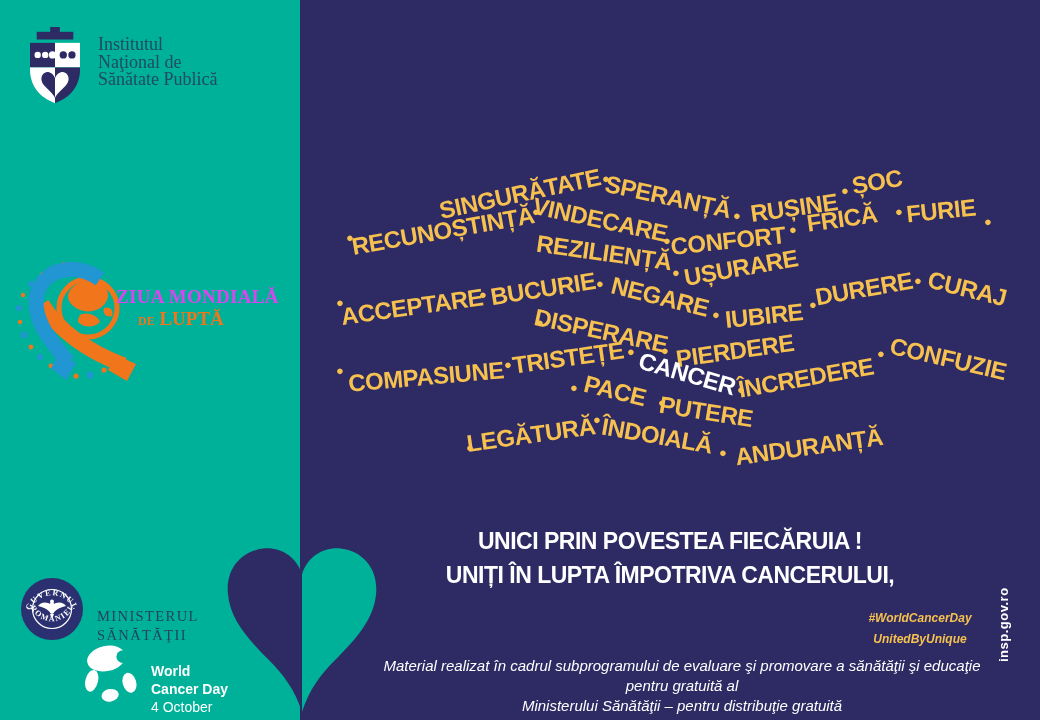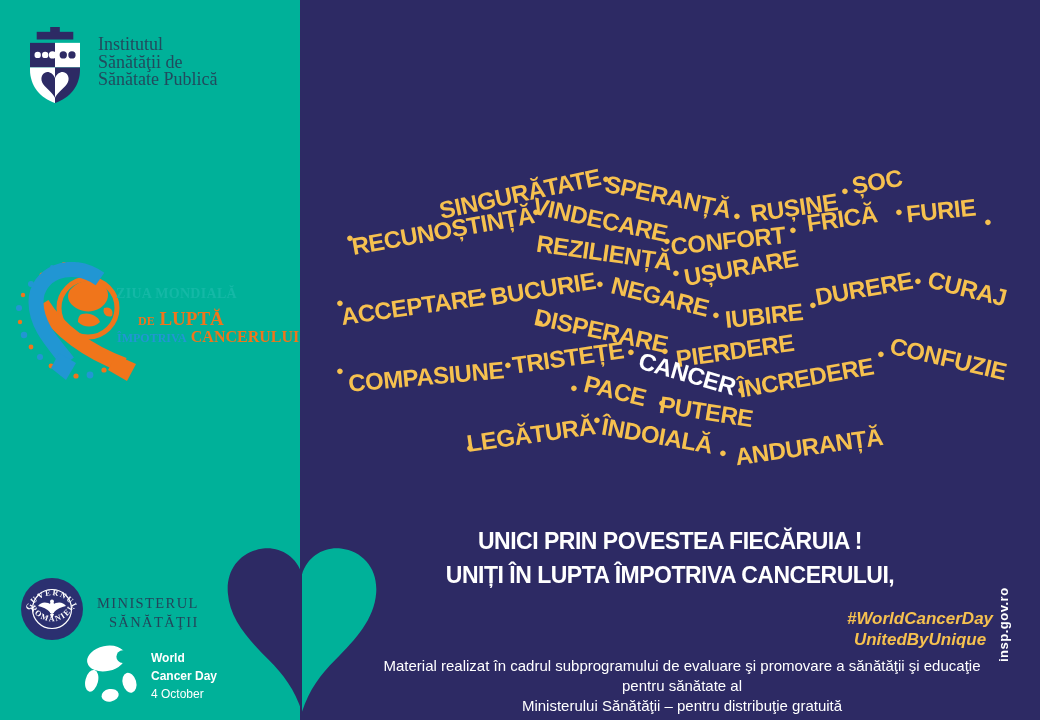--- a/index.html
+++ b/index.html
@@ -22,58 +22,58 @@
   .wc-dot{font-size:13px;letter-spacing:0;}
   .wc-white{color:#FFFFFF;}
   
   .unity{
     position:absolute;left:310px;top:524px;width:720px;text-align:center;
     color:#FFFFFF;font-weight:bold;font-size:23px;line-height:34px;letter-spacing:-0.5px;
   }
   
   .hashtag{
     position:absolute;left:840px;top:608px;width:160px;text-align:center;
-    color:#F6C14F;font-style:italic;font-weight:bold;font-size:17px;line-height:21px;
+    color:#F6C14F;font-style:italic;font-weight:bold;font-size:12px;line-height:21px;
   }
   
   .site{
     position:absolute;left:996px;top:584px;height:78px;
     writing-mode:vertical-rl;transform:rotate(180deg);
     color:#FFFFFF;font-weight:bold;font-size:13px;letter-spacing:0.5px;
   }
   
   .footer{
     position:absolute;left:332px;top:656px;width:700px;text-align:center;
-    color:#FFFFFF;font-size:15px;line-height:20px;
+    color:#FFFFFF;font-style:italic;font-size:15px;line-height:20px;
   }
   
   .insp-block{position:absolute;left:26px;top:27px;display:flex;align-items:flex-start;}
   .insp-text{
     margin-left:14px;margin-top:9px;
     font-family:"Liberation Serif",serif;font-size:18px;line-height:17.5px;color:#214B5E;
   }
   
   .ribbon-block{position:absolute;left:12px;top:262px;width:290px;height:120px;}
   .ribbon-block svg{position:absolute;left:0;top:0;}
   .rl-line{position:absolute;font-family:"Liberation Serif",serif;font-weight:bold;white-space:nowrap;}
-  .rl1{left:104px;top:24px;font-size:14px;color:#14b8a6;letter-spacing:0.3px;}
+  .rl1{left:104px;top:24px;font-size:19px;color:#d946ef;letter-spacing:0.3px;}
   .rl2{left:126px;top:46px;color:#F0751B;font-size:19px;}
   .rl2 .small{font-size:12px;}
   .rl3{left:105px;top:66px;font-size:16px;color:#F0751B;}
   .rl3 .small{font-size:12px;color:#2196D3;}
   
   .ministry-block{position:absolute;left:20px;top:577px;display:flex;}
   .ministry-text{
-    margin-left:13px;margin-top:17px;
+    margin-left:13px;margin-top:30px;
     font-family:"Liberation Serif",serif;font-size:14.5px;letter-spacing:1.4px;
-    color:#23455B;line-height:19px;text-align:right;
+    color:#23455B;line-height:19px;
   }
   
   .wcd-block{position:absolute;left:84px;top:644px;display:flex;color:#FFFFFF;}
-  .wcd-text{margin-left:9px;margin-top:5px;font-size:12px;line-height:18px;}
+  .wcd-text{margin-left:9px;margin-top:18px;font-size:14px;line-height:18px;}
   .wcd-text .bold{font-weight:bold;}
   
   .heart{position:absolute;left:209px;top:543px;}
 </style>
 </head>
 <body>
 
 <div id="poster">
   <div class="left-panel"></div>
 
@@ -101,21 +101,21 @@
         <circle cx="38.6" cy="29" r="3.8" fill="#2D2A64"></circle>
         <circle cx="47.6" cy="29" r="3.8" fill="#2D2A64"></circle>
         <rect x="4" y="42" width="26" height="38" fill="#FFFFFF"></rect>
         <rect x="30" y="42" width="26" height="38" fill="#2D2A64"></rect>
         <path d="M30 53 C28 48 23 45.5 19.5 47.5 C15 50 14.5 56 19 61 C23 65.5 28 69 30 73.5 C32 69 37 65.5 41 61 C45.5 56 45 50 40.5 47.5 C37 45.5 32 48 30 53 Z" fill="#2D2A64" clip-path="url(#hL)"></path>
         <path d="M30 53 C28 48 23 45.5 19.5 47.5 C15 50 14.5 56 19 61 C23 65.5 28 69 30 73.5 C32 69 37 65.5 41 61 C45.5 56 45 50 40.5 47.5 C37 45.5 32 48 30 53 Z" fill="#FFFFFF" clip-path="url(#hR)"></path>
       </g>
     </svg>
     <div class="insp-text">
       <div>Institutul</div>
-      <div>Sănătăţii de</div>
+      <div>Naţional de</div>
       <div>Sănătate Publică</div>
     </div>
   </div>
 
   <div class="ribbon-block">
     <svg width="126" height="120" viewBox="0 0 126 120">
       <circle cx="30" cy="13" r="2.5" fill="#F0751B"></circle>
         <circle cx="19" cy="22" r="3" fill="#2196D3"></circle>
       <circle cx="11" cy="33" r="2.2" fill="#F0751B"></circle>
         <circle cx="7" cy="46" r="3" fill="#2196D3"></circle>
@@ -134,21 +134,20 @@
       <path d="M58 28 C66 18 80 16 90 22 C96 26 98 34 94 40 C88 50 74 52 64 46 C56 41 54 34 58 28 Z" fill="#F0751B"></path>
       <path d="M70 52 C78 50 86 54 88 60 C82 66 72 66 66 60 C66 56 67 53 70 52 Z" fill="#F0751B"></path>
       <path d="M92 46 C98 44 102 48 100 54 C95 56 90 52 92 46 Z" fill="#F0751B"></path>
       <path d="M30 42 C46 68 76 90 112 103" stroke="#F0751B" stroke-width="15" fill="none"></path>
       <polygon points="104,93 124,102 115,119 96,108" fill="#F0751B"></polygon>
       <path d="M88 17 C58 -4 24 12 24 40 C24 64 42 82 56 100" stroke="#2196D3" stroke-width="15" fill="none"></path>
       <polygon points="47,91 64,101 54,118 39,106" fill="#2196D3"></polygon>
     </svg>
     <div class="rl-line rl1">ZIUA MONDIALĂ</div>
     <div class="rl-line rl2"><span class="small">DE</span> <span>LUPTĂ</span></div>
-    <div class="rl-line rl3"><span class="small">ÎMPOTRIVA</span> <span>CANCERULUI</span></div>
   </div>
 
   <div class="ministry-block">
     <svg width="64" height="64" viewBox="0 0 64 64">
       <circle cx="32" cy="32" r="31" fill="#2B3070"></circle>
       <circle cx="32" cy="32" r="19.5" fill="none" stroke="#FFFFFF" stroke-width="1.2"></circle>
       <defs>
         <path id="arcT" d="M9 37 A23.5 23.5 0 0 1 55 37"></path>
         <path id="arcB" d="M10 29 A23.5 23.5 0 0 0 54 29"></path>
       </defs>
@@ -268,16 +267,16 @@
 
   <div class="hashtag">
     <div>#WorldCancerDay</div>
     <div>UnitedByUnique</div>
   </div>
 
   <div class="site">insp.gov.ro</div>
 
   <div class="footer">
     <div>Material realizat în cadrul subprogramului de evaluare şi promovare a sănătăţii şi educaţie</div>
-    <div>pentru sănătate al</div>
+    <div>pentru gratuită al</div>
     <div>Ministerului Sănătăţii – pentru distribuţie gratuită</div>
   </div>
 </div>
 
 </body></html>

